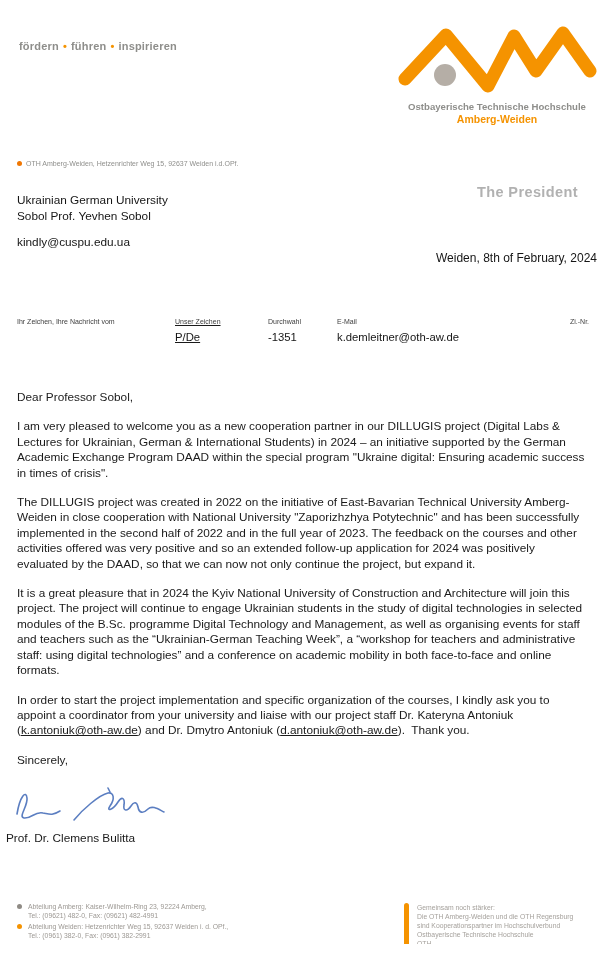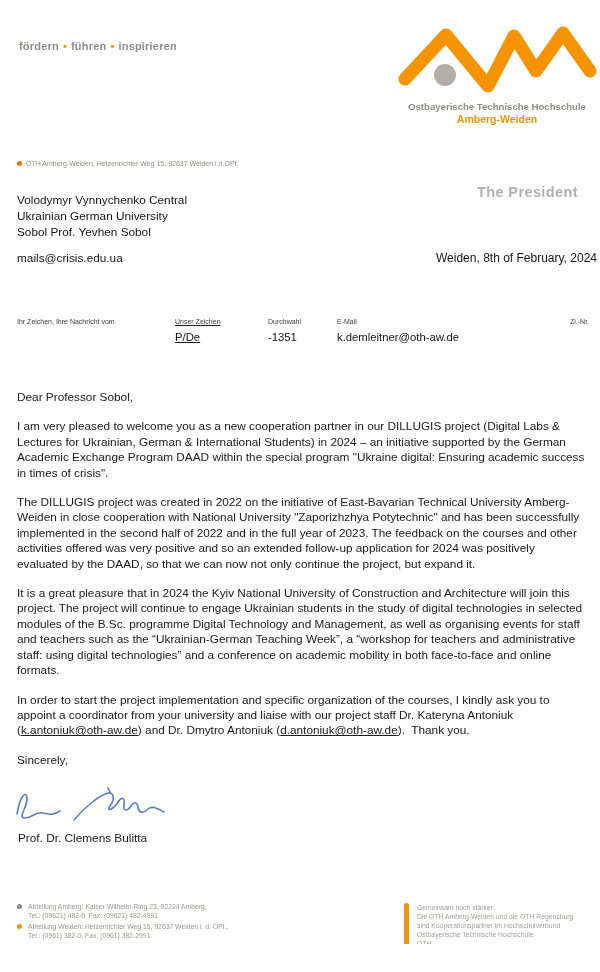--- a/index.html
+++ b/index.html
@@ -29,21 +29,21 @@
   .ref-value { font-size:11.3px; color:#151515; margin-top:6px; }
   .ref-c1 { left:17px; } .ref-c2 { left:175px;text-decoration:underline; } .ref-c3 { left:268px; } .ref-c4 { left:337px; } .ref-c5 { left:570px; }
 
   
   .body { position:absolute; left:17px; top:390px; width:568px; font-size:11.8px; line-height:15.4px; color:#1a1a1a; }
   .body p { margin:0 0 14px 0; }
   .mail-link { color:inherit; text-decoration:underline; }
 
   
   .signature { position:absolute; left:12px; top:787px; }
-  .signer { position:absolute; left:18px; top:831px; font-size:11.8px; color:#1a1a1a; }
+  .signer { position:absolute; left:6px; top:831px; font-size:11.8px; color:#1a1a1a; }
 
   
   .footer-left { position:absolute; left:17px; top:902px; }
   .f-item { display:flex; margin-bottom:1px; }
   .f-dot { width:5px; height:5px; border-radius:50%; margin:2px 6px 0 0; flex:none; }
   .f-dot.gray { background:#8f8b85; }
   .f-dot.orange { background:#f59300; }
   .f-text { font-size:6.8px; line-height:9.4px; color:#9c9893; }
   .footer-right { position:absolute; left:404px; top:903px; display:flex; }
   .f-bar { width:5px; height:44px; border-radius:2.5px; background:#f59300; margin-right:8px; flex:none; }
@@ -67,24 +67,23 @@
     <div class="logo-line2">Amberg-Weiden</div>
   </div>
 
   <div class="president">The President</div>
 
   <div class="sender-line">
     <span class="sender-dot"></span><span>OTH Amberg-Weiden, Hetzenrichter Weg 15, 92637 Weiden i.d.OPf.</span>
   </div>
 
   <div class="recipient">
-    <div>Volodymyr Vynnychenko Central</div>
     <div>Ukrainian German University</div>
     <div>Sobol Prof. Yevhen Sobol</div>
-    <div class="recipient-email">mails@crisis.edu.ua</div>
+    <div class="recipient-email">kindly@cuspu.edu.ua</div>
   </div>
 
   <div class="dateline">Weiden, 8th of February, 2024</div>
 
   <div>
     <div class="ref-col ref-c1">
       <div class="ref-label">Ihr Zeichen, Ihre Nachricht vom</div>
       <div class="ref-value"></div>
     </div>
     <div class="ref-col ref-c2">

